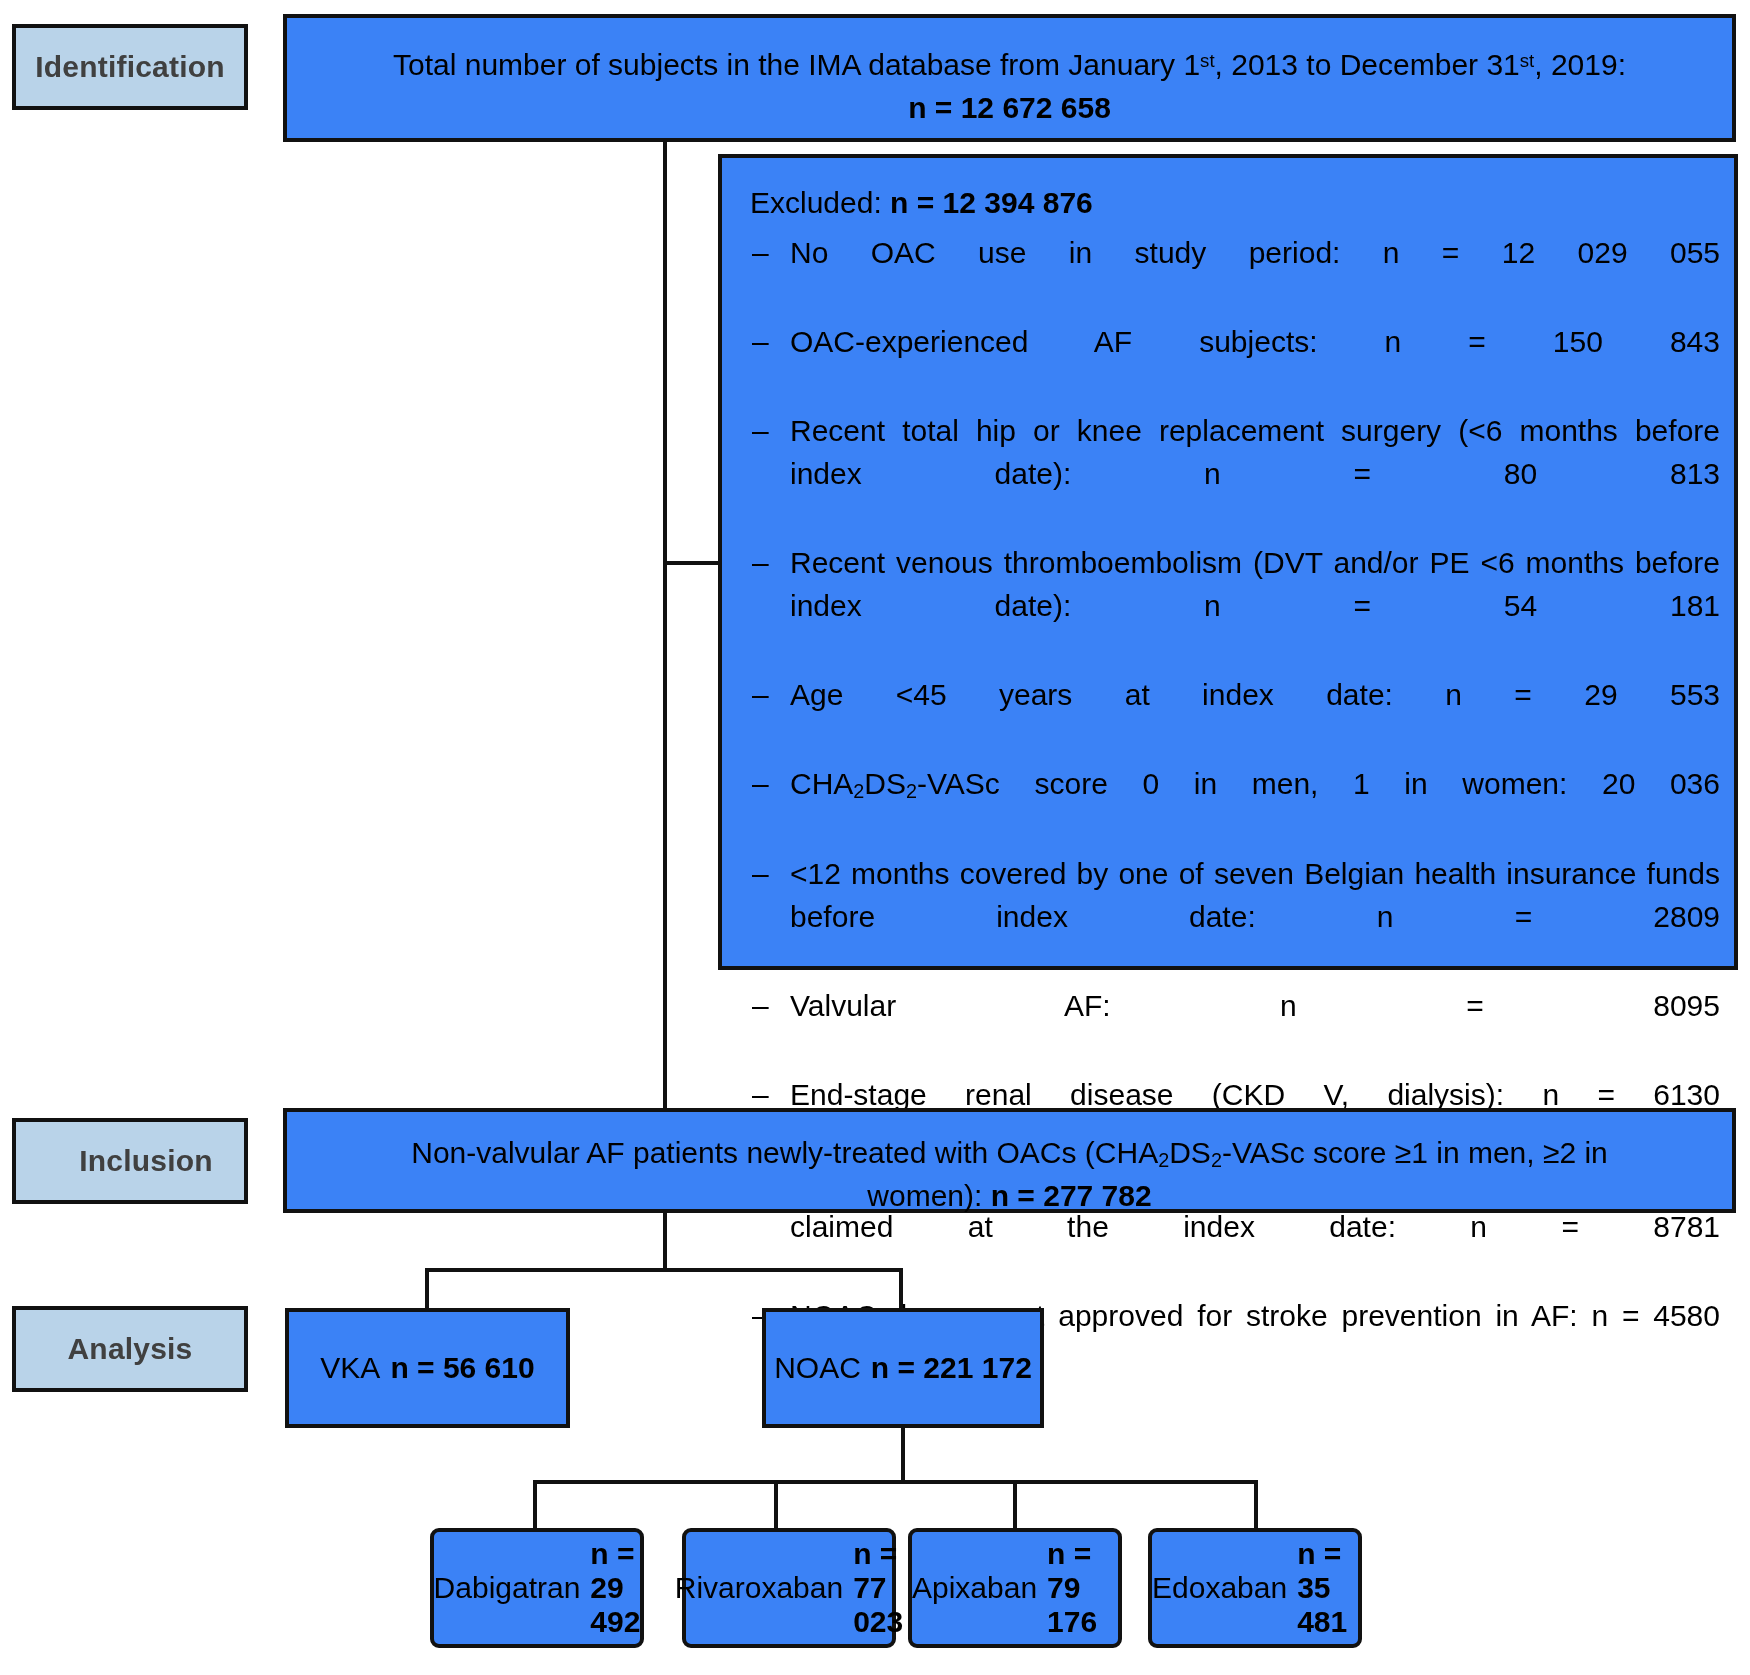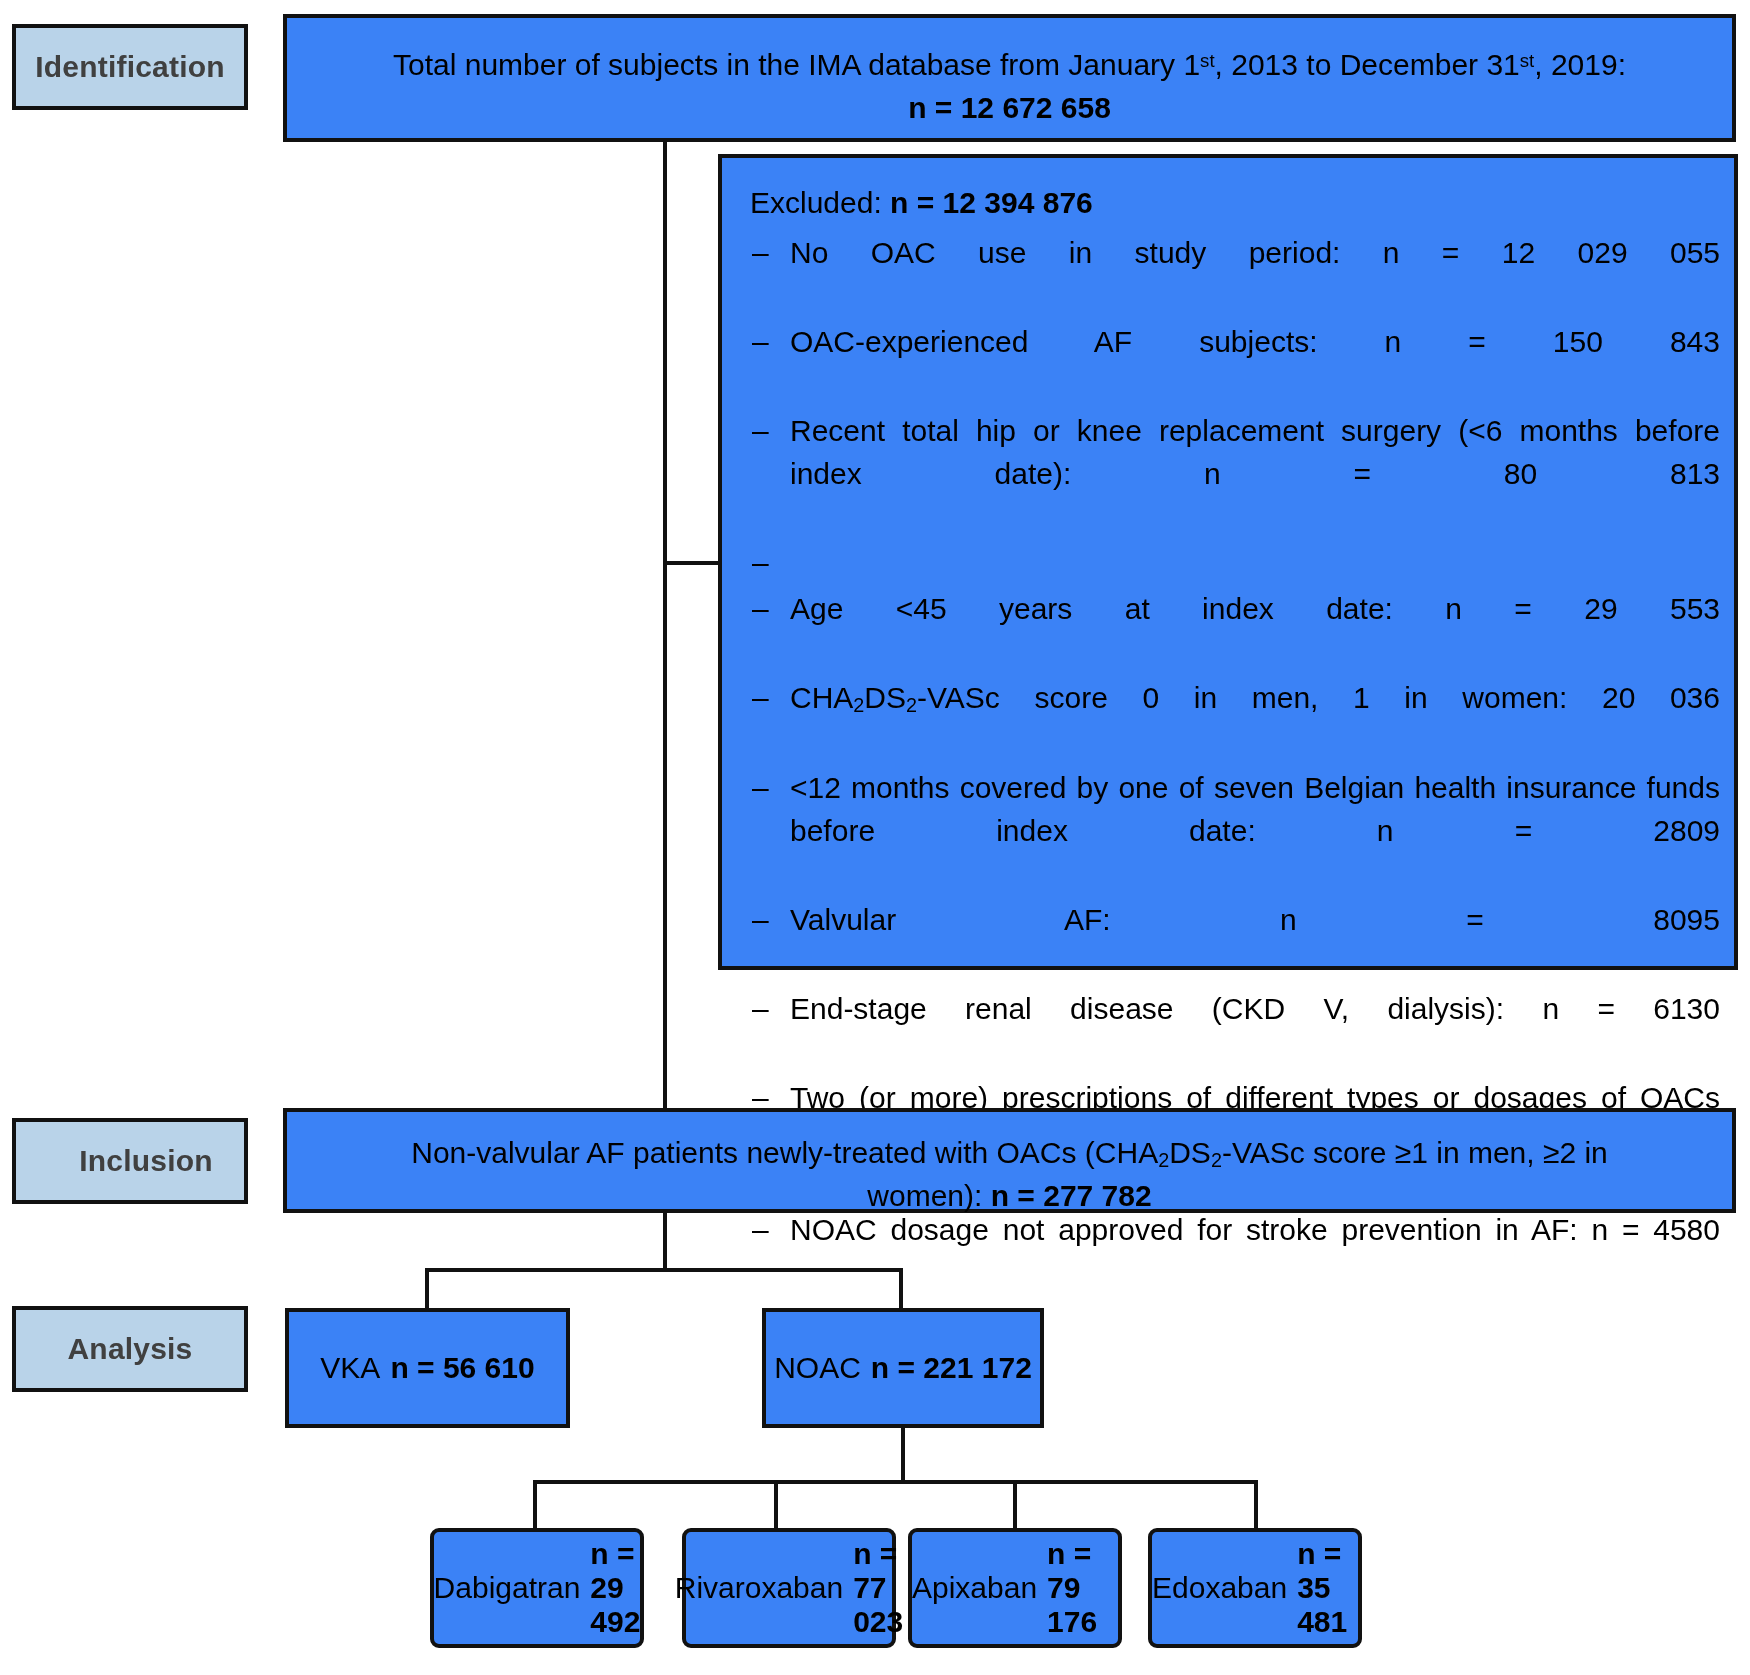--- a/index.html
+++ b/index.html
@@ -162,21 +162,21 @@
   </div>
 
   <div class="flow-box thick" id="excl-box">
     <div id="excl-title">
       <span>Excluded: </span><b>n = 12 394 876</b>
     </div>
     <ul class="excl-list">
       <li><span class="dash">–</span><span>No OAC use in study period: n = 12 029 055</span></li>
       <li><span class="dash">–</span><span>OAC-experienced AF subjects: n = 150 843</span></li>
       <li><span class="dash">–</span><span>Recent total hip or knee replacement surgery (&lt;6 months before index date): n = 80 813</span></li>
-      <li><span class="dash">–</span></li>
+      <li><span class="dash">–</span><span>Recent venous thromboembolism (DVT and/or PE &lt;6 months before index date): n = 54 181</span></li>
       <li><span class="dash">–</span><span>Age &lt;45 years at index date: n = 29 553</span></li>
       <li><span class="dash">–</span><span><span>CHA</span><sub>2</sub><span>DS</span><sub>2</sub><span>-VASc score 0 in men, 1 in women: 20 036</span></span></li>
       <li><span class="dash">–</span><span>&lt;12 months covered by one of seven Belgian health insurance funds before index date: n = 2809</span></li>
       <li><span class="dash">–</span><span>Valvular AF: n = 8095</span></li>
       <li><span class="dash">–</span><span>End-stage renal disease (CKD V, dialysis): n = 6130</span></li>
       <li><span class="dash">–</span><span>Two (or more) prescriptions of different types or dosages of OACs claimed at the index date: n = 8781</span></li>
       <li><span class="dash">–</span><span>NOAC dosage not approved for stroke prevention in AF: n = 4580</span></li>
     </ul>
   </div>
 

